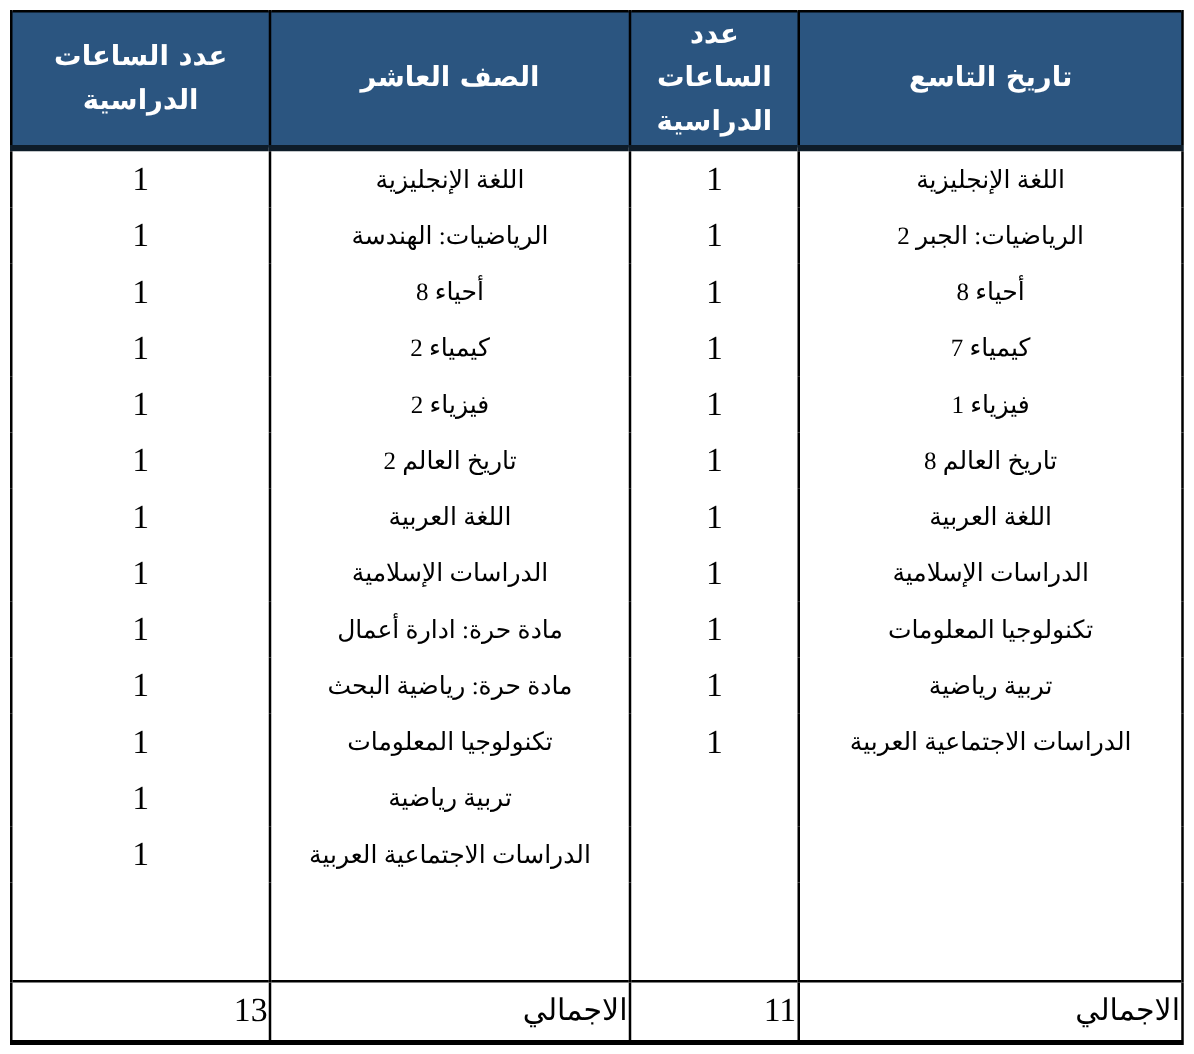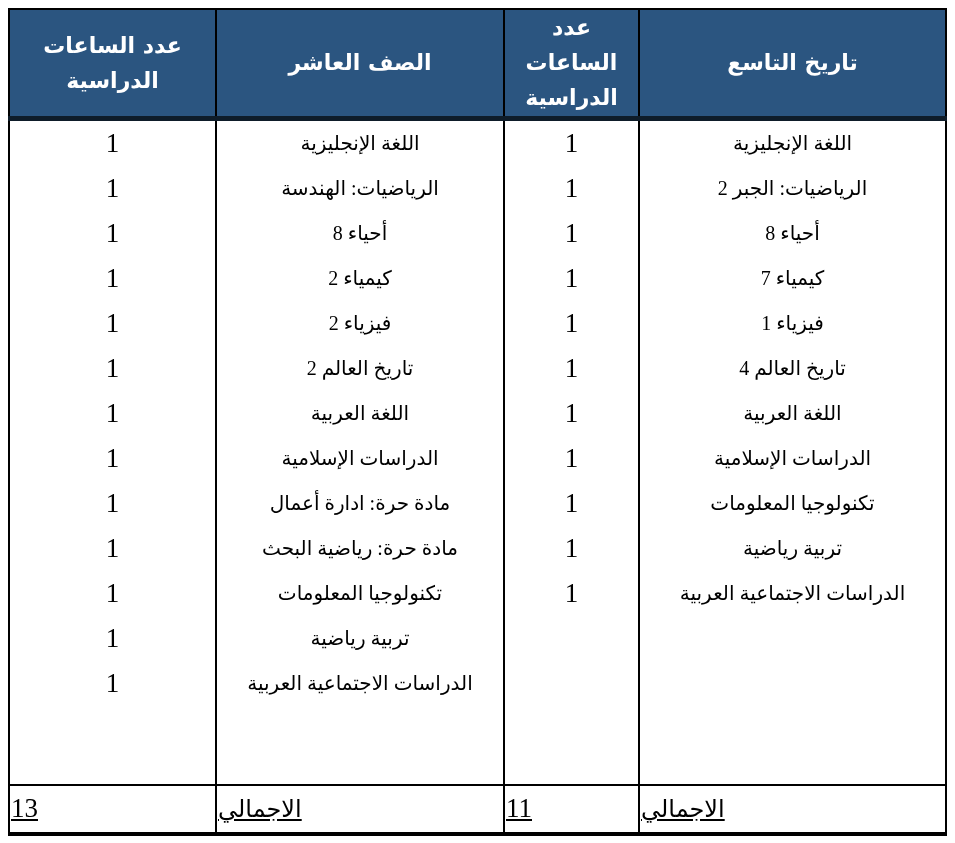--- a/index.html
+++ b/index.html
@@ -63,24 +63,23 @@
     font-size: 27px;
   }
   tbody tr.spacer-row td {
     height: 78px;
   }
   tfoot td {
     border-left: 2px solid #000000;
     border-right: 2px solid #000000;
     border-top: 2px solid #000000;
     height: 44px;
-    text-align: left;
+    text-align: right;
     vertical-align: middle;
     font-size: 24px;
-    text-decoration: underline;
   }
   tfoot td.cell-hours {
     font-size: 27px;
   }
 </style>
 </head>
 <body>
 
 <div class="page">
   <table class="schedule">
@@ -124,21 +123,21 @@
           <td class="cell-subject">كيمياء 2</td>
           <td class="cell-hours">1</td>
         </tr>
         <tr>
           <td class="cell-subject">فيزياء 1</td>
           <td class="cell-hours">1</td>
           <td class="cell-subject">فيزياء 2</td>
           <td class="cell-hours">1</td>
         </tr>
         <tr>
-          <td class="cell-subject">تاريخ العالم 4</td>
+          <td class="cell-subject">تاريخ العالم 8</td>
           <td class="cell-hours">1</td>
           <td class="cell-subject">تاريخ العالم 2</td>
           <td class="cell-hours">1</td>
         </tr>
         <tr>
           <td class="cell-subject">اللغة العربية</td>
           <td class="cell-hours">1</td>
           <td class="cell-subject">اللغة العربية</td>
           <td class="cell-hours">1</td>
         </tr>

